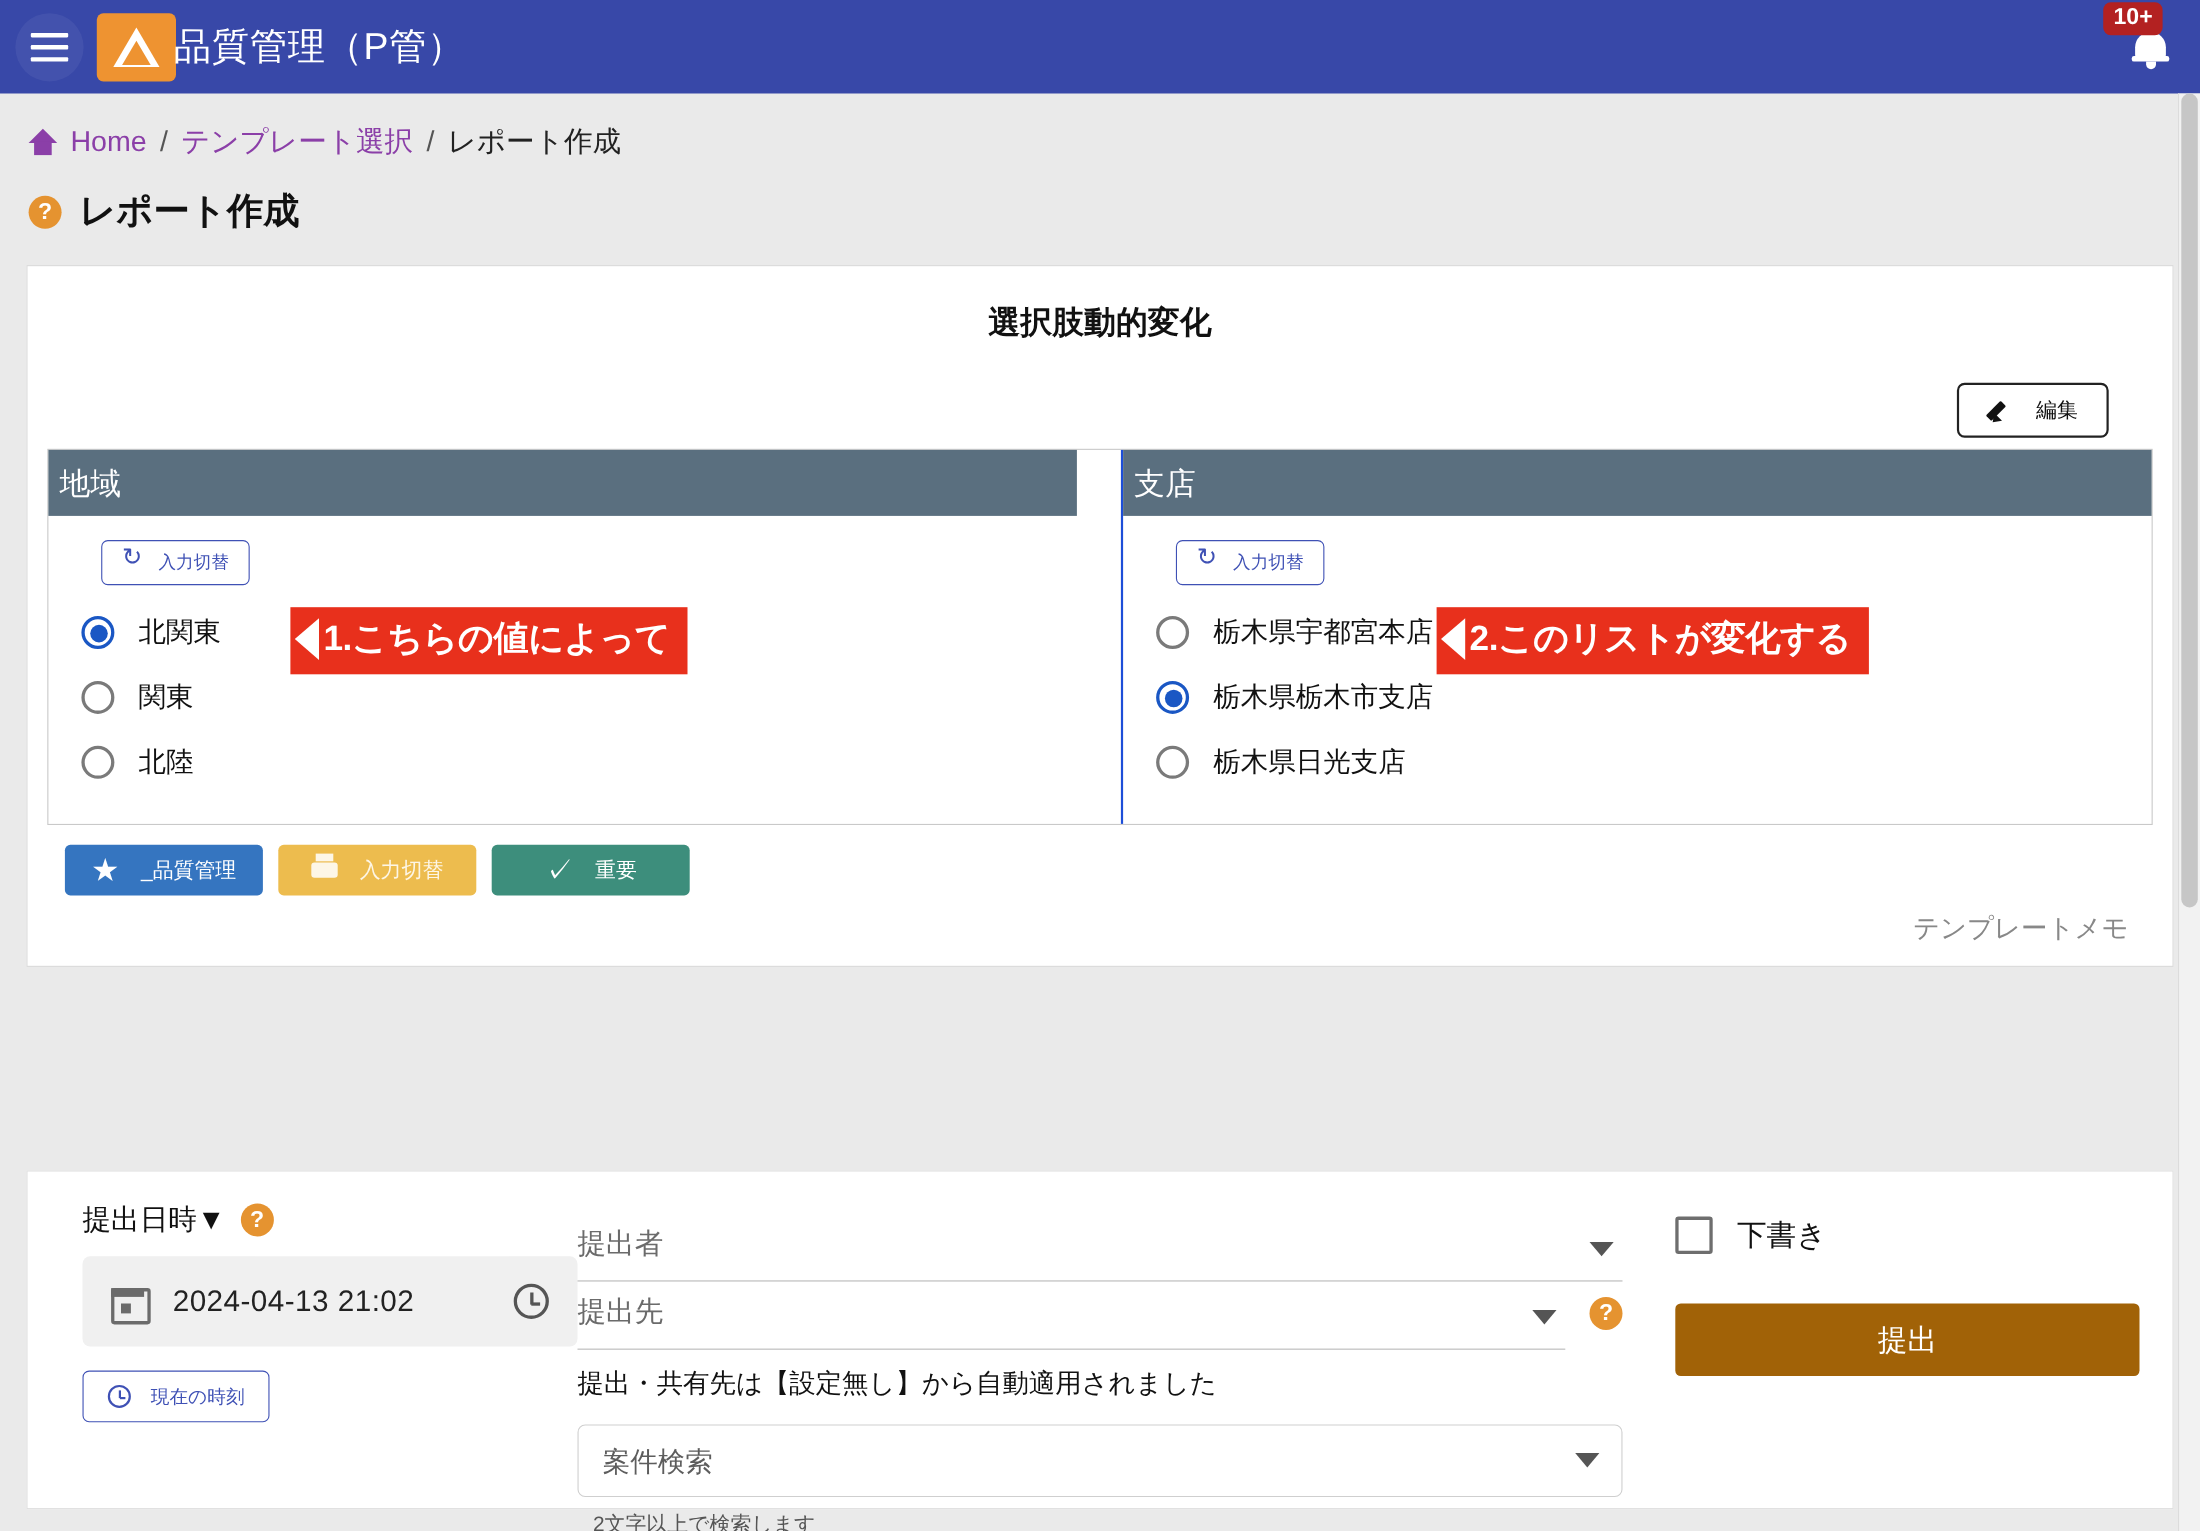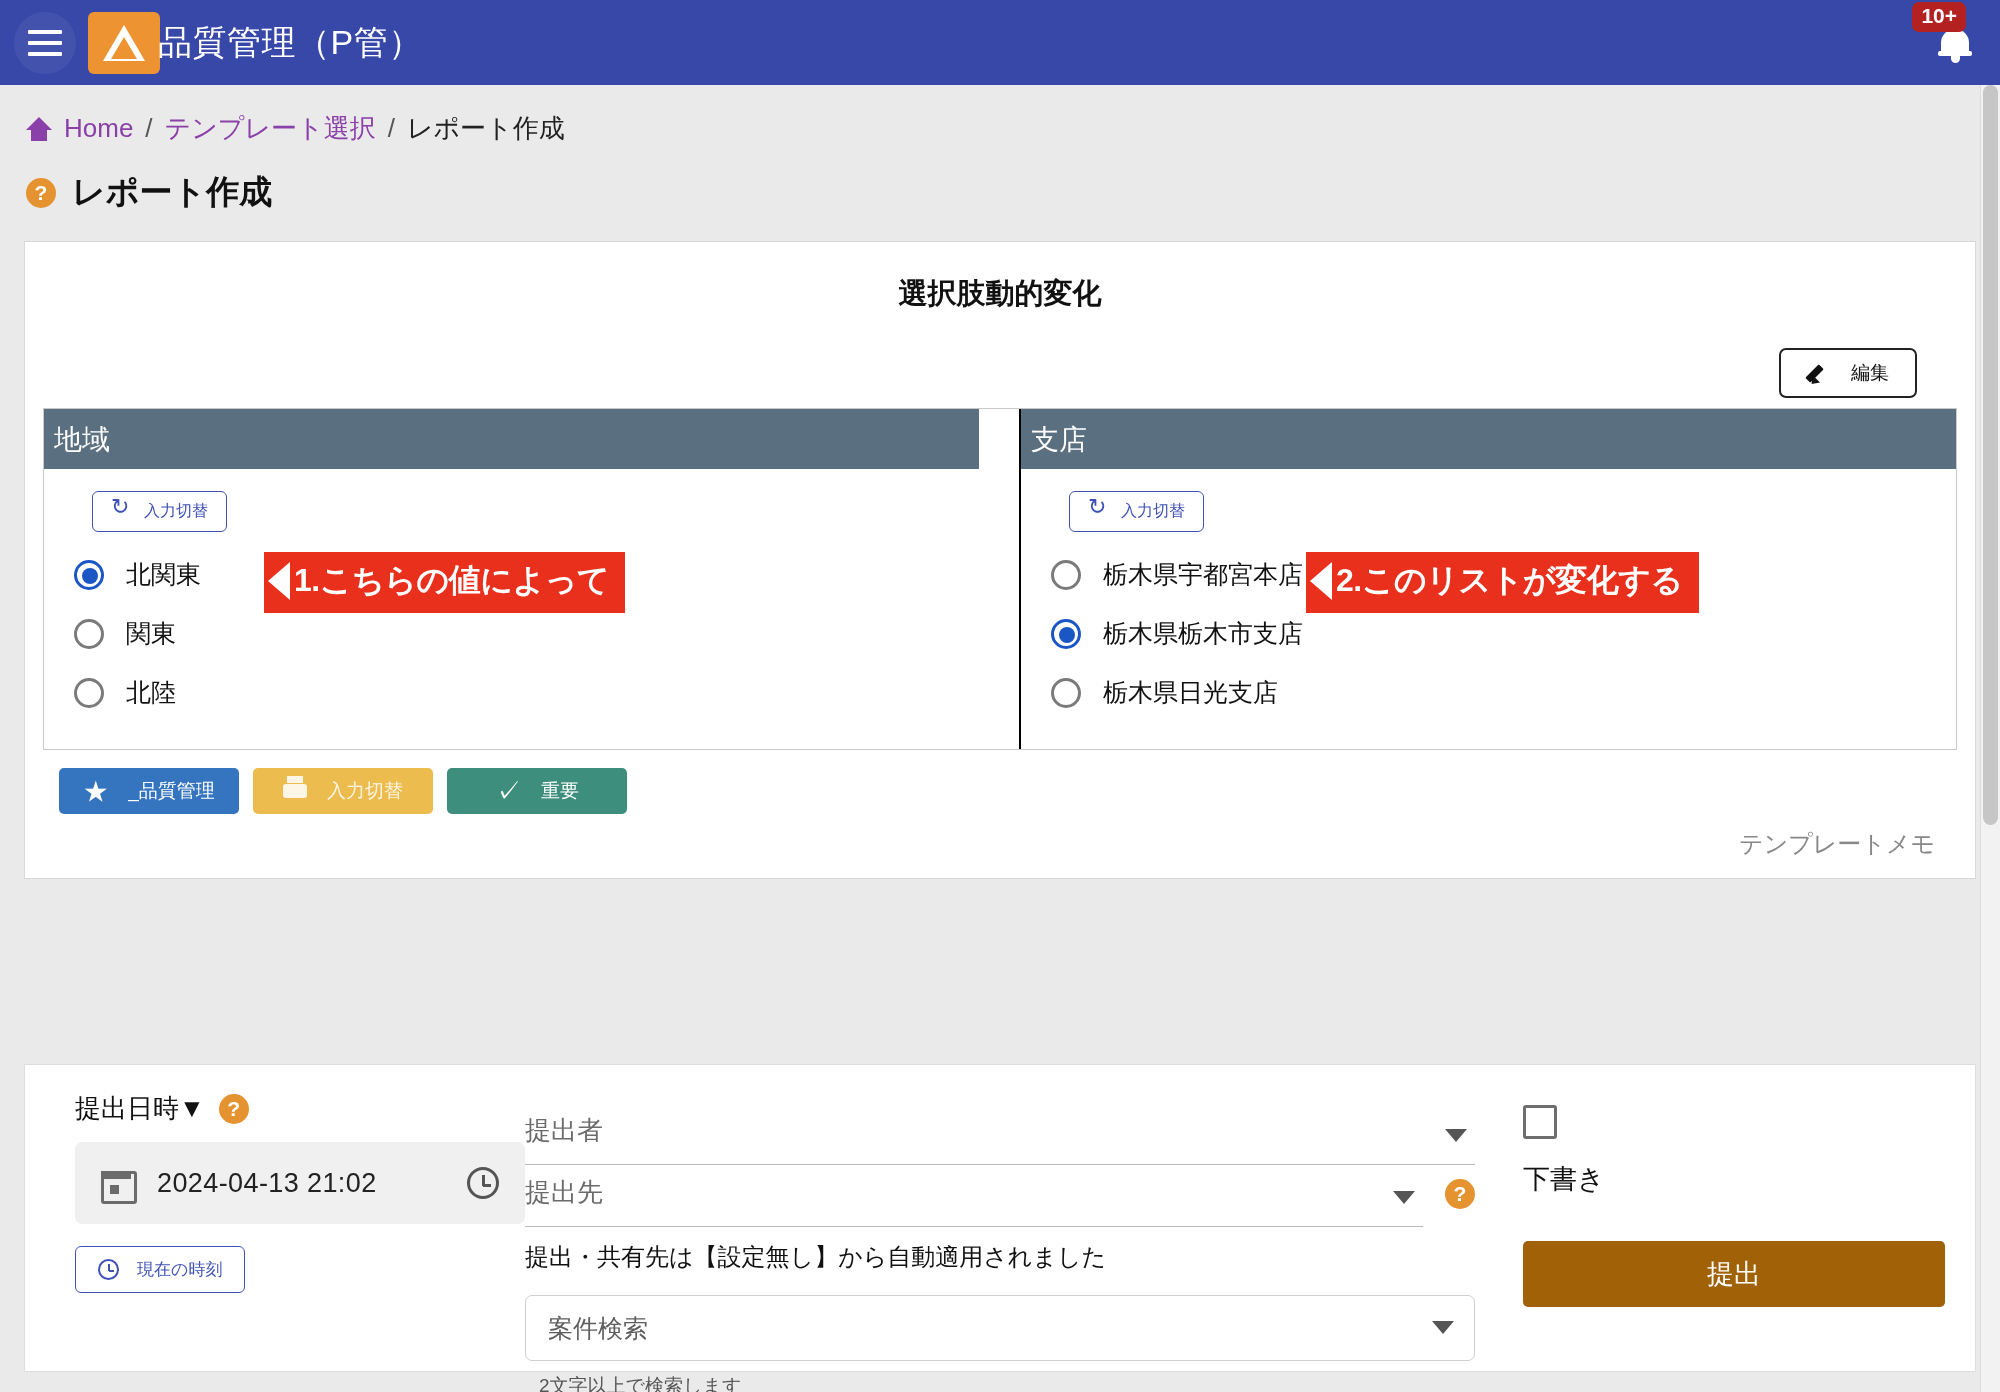--- a/index.html
+++ b/index.html
@@ -102,21 +102,21 @@
     background:#111; transform: rotate(45deg); border-radius:1px;
   }
   .pencil::after{
     content:""; position:absolute; left:2px; top:16px; width:0;height:0;
     border-left:5px solid transparent;border-right:5px solid transparent;
     border-top:7px solid #111; transform: rotate(45deg);
   }
 
   .grid { display:flex; border:1px solid #c9c9c9; }
   .col { flex: 1; }
-  .col + .col { border-left: 2px solid #000000; margin-left: 40px; }
+  .col + .col { border-left: 2px solid #1d4ed8; margin-left: 40px; }
   .col-head {
     background:#5a6f7f; color:#fff; font-size: 28px;
     padding: 12px 6px 12px 10px; height: 60px;
   }
   .col-body { padding: 22px 0 34px 30px; min-height: 280px; }
 
   .toggle-btn {
     display:inline-flex; align-items:center; gap: 16px;
     border: 1px solid #3f51b5; border-radius: 6px; background:#fff;
     color:#3f51b5; font-size: 16px; padding: 9px 18px; cursor:pointer;
@@ -216,21 +216,21 @@
   .hint { font-size: 24px; color:#111; padding-top: 14px; }
 
   .searchbox {
     margin-top: 22px; border: 1px solid #cfcfcf; border-radius: 7px;
     height: 66px; display:flex; align-items:center; padding: 0 22px; position: relative;
   }
   .searchbox .sp { font-size: 25px; color:#5d5d5d; }
   .searchbox .caret { right: 20px; bottom: 26px; }
   .subhint { font-size: 19px; color:#555; padding: 12px 0 0 14px; }
 
-  .chkrow { display:flex; align-items:flex-start; gap: 22px; flex-direction: column; }
+  .chkrow { display:flex; align-items:center; gap: 22px; }
   .chkbox { width: 34px; height: 34px; border:3px solid #6e6e6e; border-radius:3px; background:#fff; cursor:pointer; }
   .chk-label { font-size: 27px; color:#111; }
   .submit {
     margin-top: 44px; width: 100%; height: 66px; border:none; border-radius: 5px;
     background:#a16207; color:#fff; font-size: 27px; cursor:pointer;
     font-family: "Liberation Sans", sans-serif;
   }
 
   .scrollbar { position:absolute; right:0; top:85px; bottom:0; width: 20px; background:#f2f2f2; border-left:1px solid #dcdcdc; }
   .scrollthumb { position:absolute; right:2px; top: 0px; width: 15px; height: 740px; background:#c6c6c6; border-radius: 8px; }

